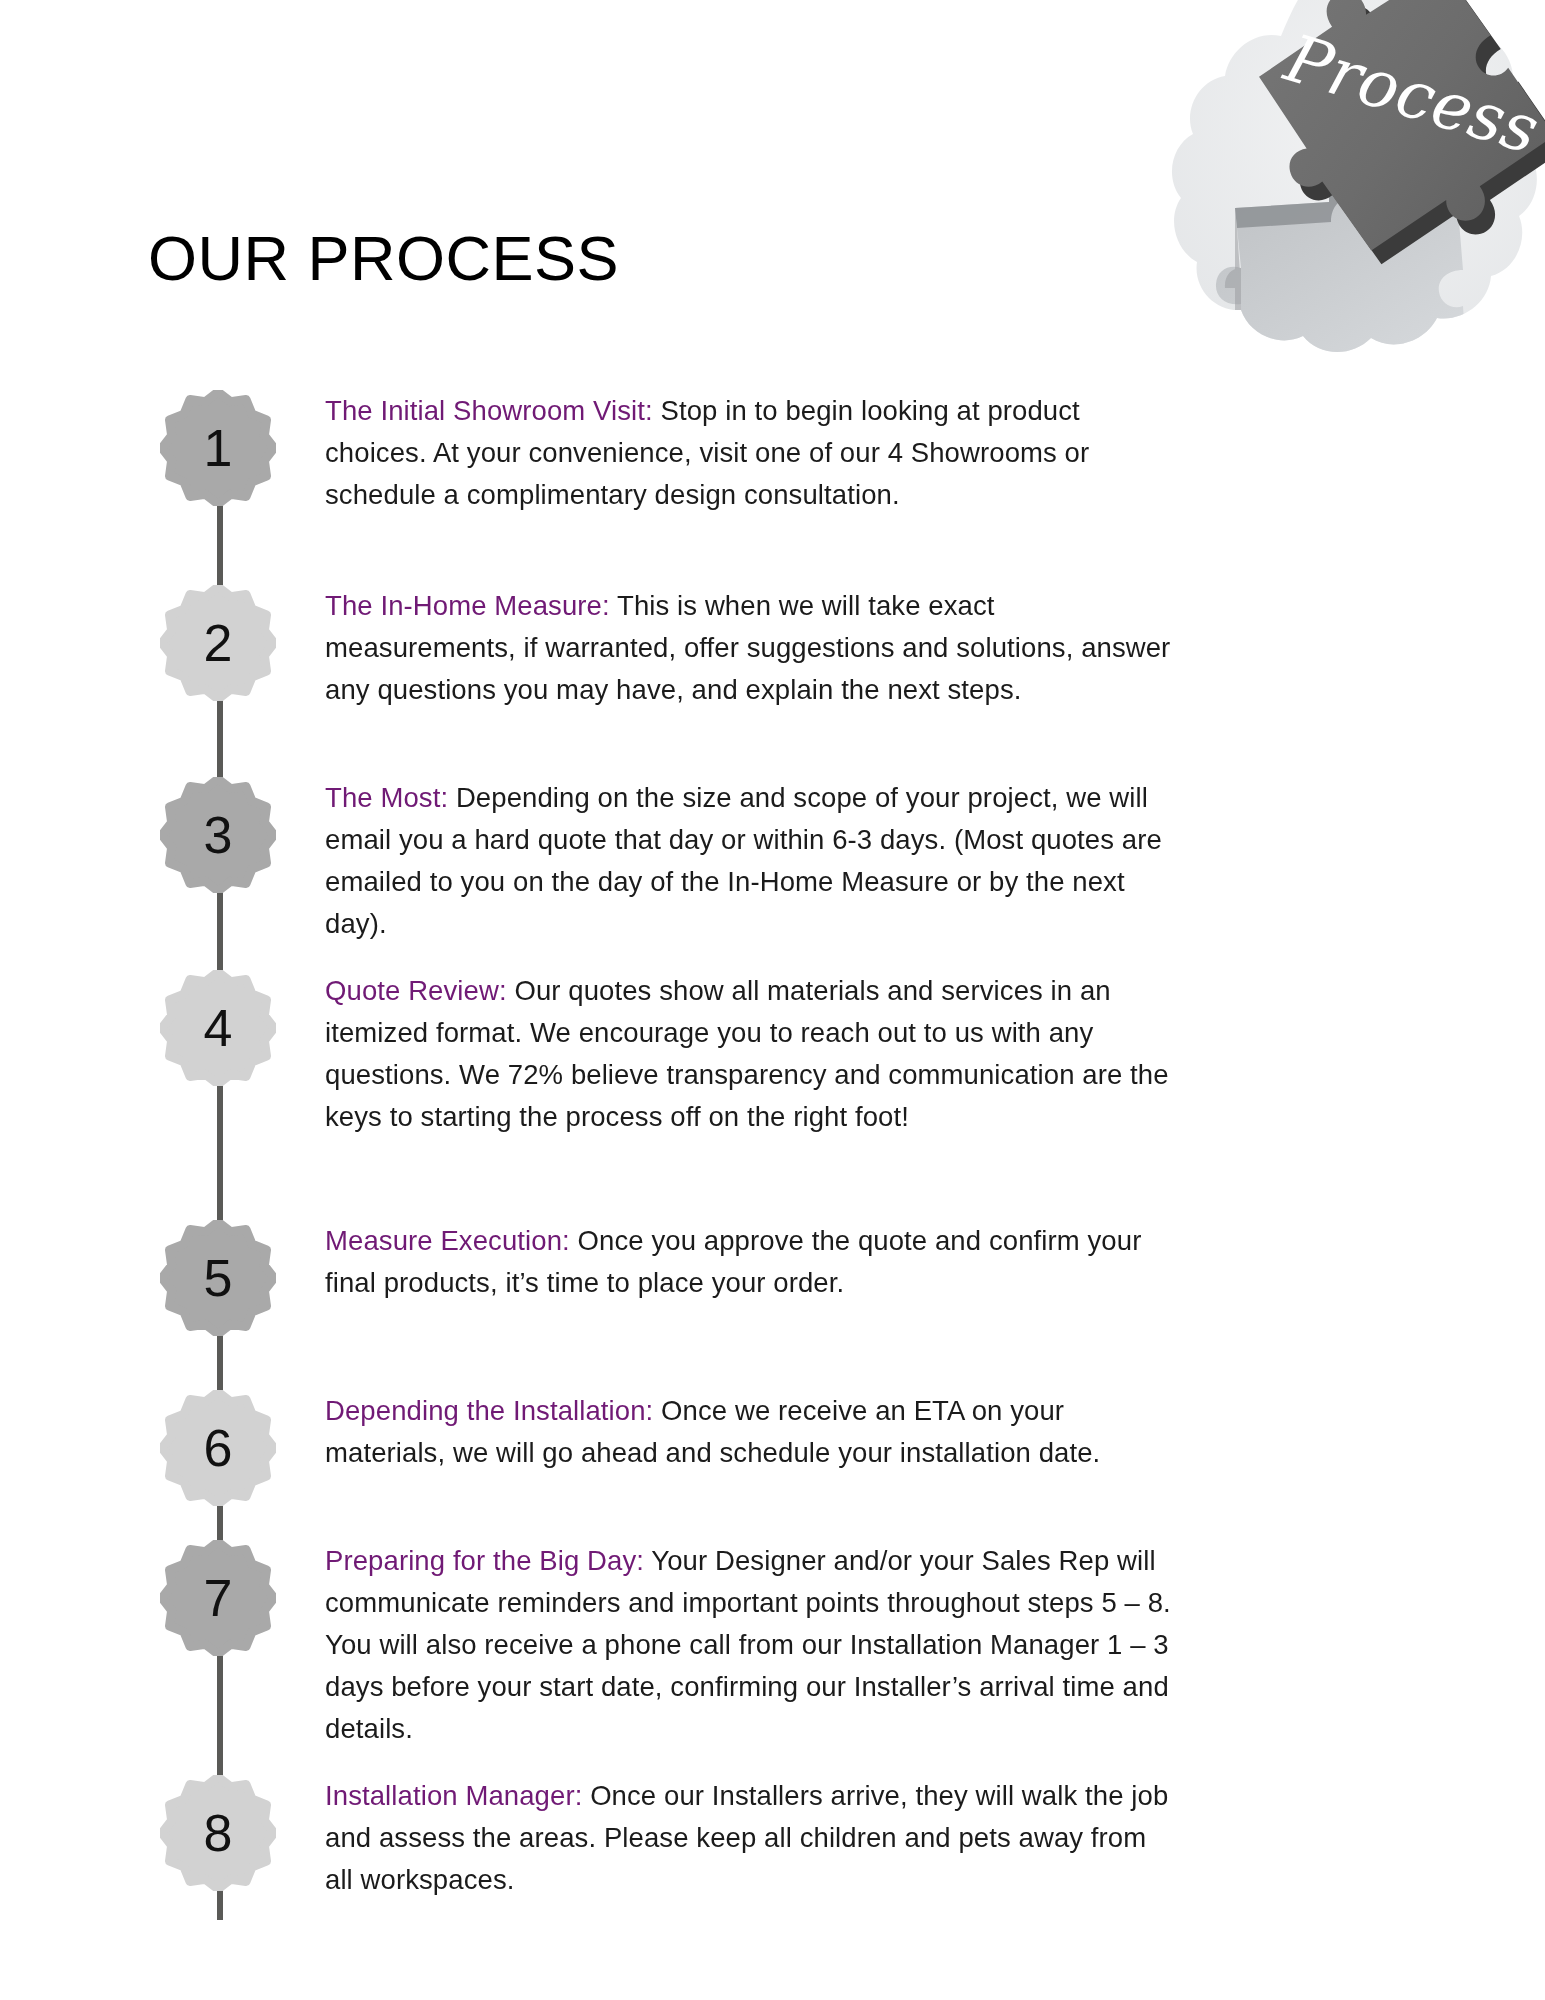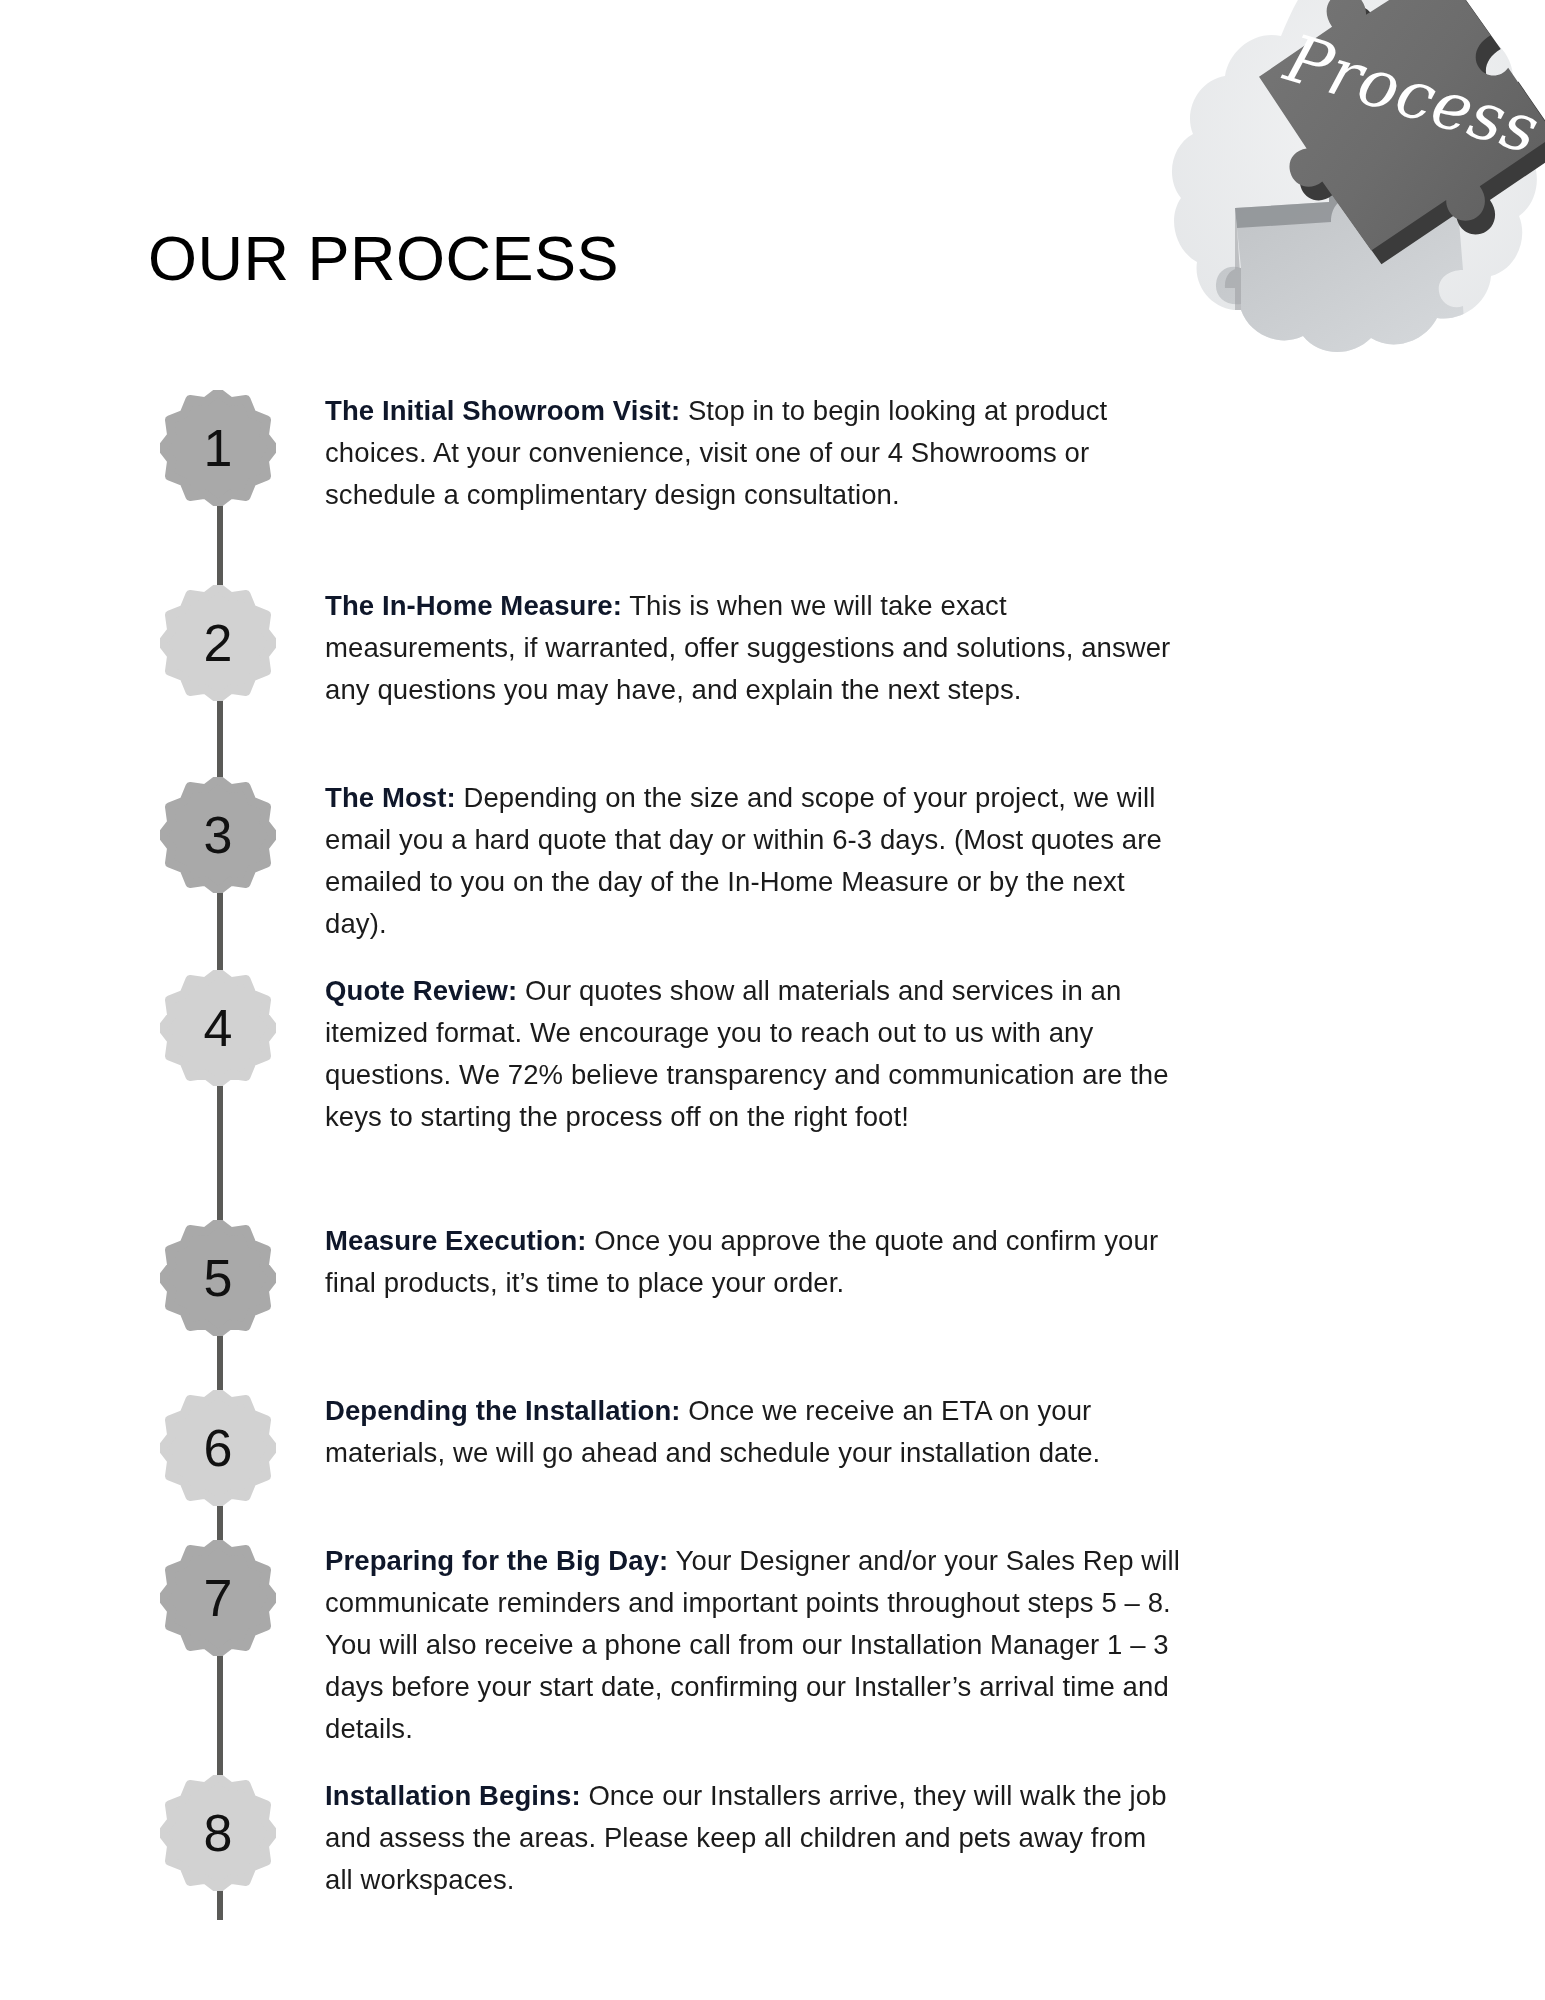--- a/index.html
+++ b/index.html
@@ -81,22 +81,22 @@
     position:absolute;
     left:325px;
     width:855px;
     font-size:27.5px;
     line-height:42px;
     color:#1b1b1b;
     font-weight:400;
     letter-spacing:0.1px;
   }
   .step-text .lead {
-    font-weight:700;
-    color:#0f172a;
+    font-weight:400;
+    color:#701a75;
   }
 </style>
 </head>
 <body>
 
 <div id="page">
 
   <div id="puzzle-graphic">
     <svg viewBox="0 0 470 430" xmlns="http://www.w3.org/2000/svg">
       <defs>
@@ -290,17 +290,17 @@
         </div>
         <div class="step-text"><span class="lead">Preparing for the Big Day:</span><span> Your Designer and/or your Sales Rep will communicate reminders and important points throughout steps 5 – 8. You will also receive a phone call from our Installation Manager 1 – 3 days before your start date, confirming our Installer’s arrival time and details.</span></div>
       </div>
       <div class="step" style="top: 1395px;">
         <div class="step-badge">
           <svg viewBox="0 0 116 116" xmlns="http://www.w3.org/2000/svg">
             <path d="M58.00 2.00 L70.42 11.64 L86.00 9.50 L91.94 24.06 L106.50 30.00 L104.36 45.58 L114.00 58.00 L104.36 70.42 L106.50 86.00 L91.94 91.94 L86.00 106.50 L70.42 104.36 L58.00 114.00 L45.58 104.36 L30.00 106.50 L24.06 91.94 L9.50 86.00 L11.64 70.42 L2.00 58.00 L11.64 45.58 L9.50 30.00 L24.06 24.06 L30.00 9.50 L45.58 11.64 Z" fill="#d2d2d2" stroke="#d2d2d2" stroke-width="9" stroke-linejoin="round"></path>
           </svg>
           <span class="num">8</span>
         </div>
-        <div class="step-text"><span class="lead">Installation Begins:</span><span> Once our Installers arrive, they will walk the job and assess the areas. Please keep all children and pets away from all workspaces.</span></div>
+        <div class="step-text"><span class="lead">Installation Manager:</span><span> Once our Installers arrive, they will walk the job and assess the areas. Please keep all children and pets away from all workspaces.</span></div>
       </div>
     </div>
 
 </div>
 
 </body></html>

